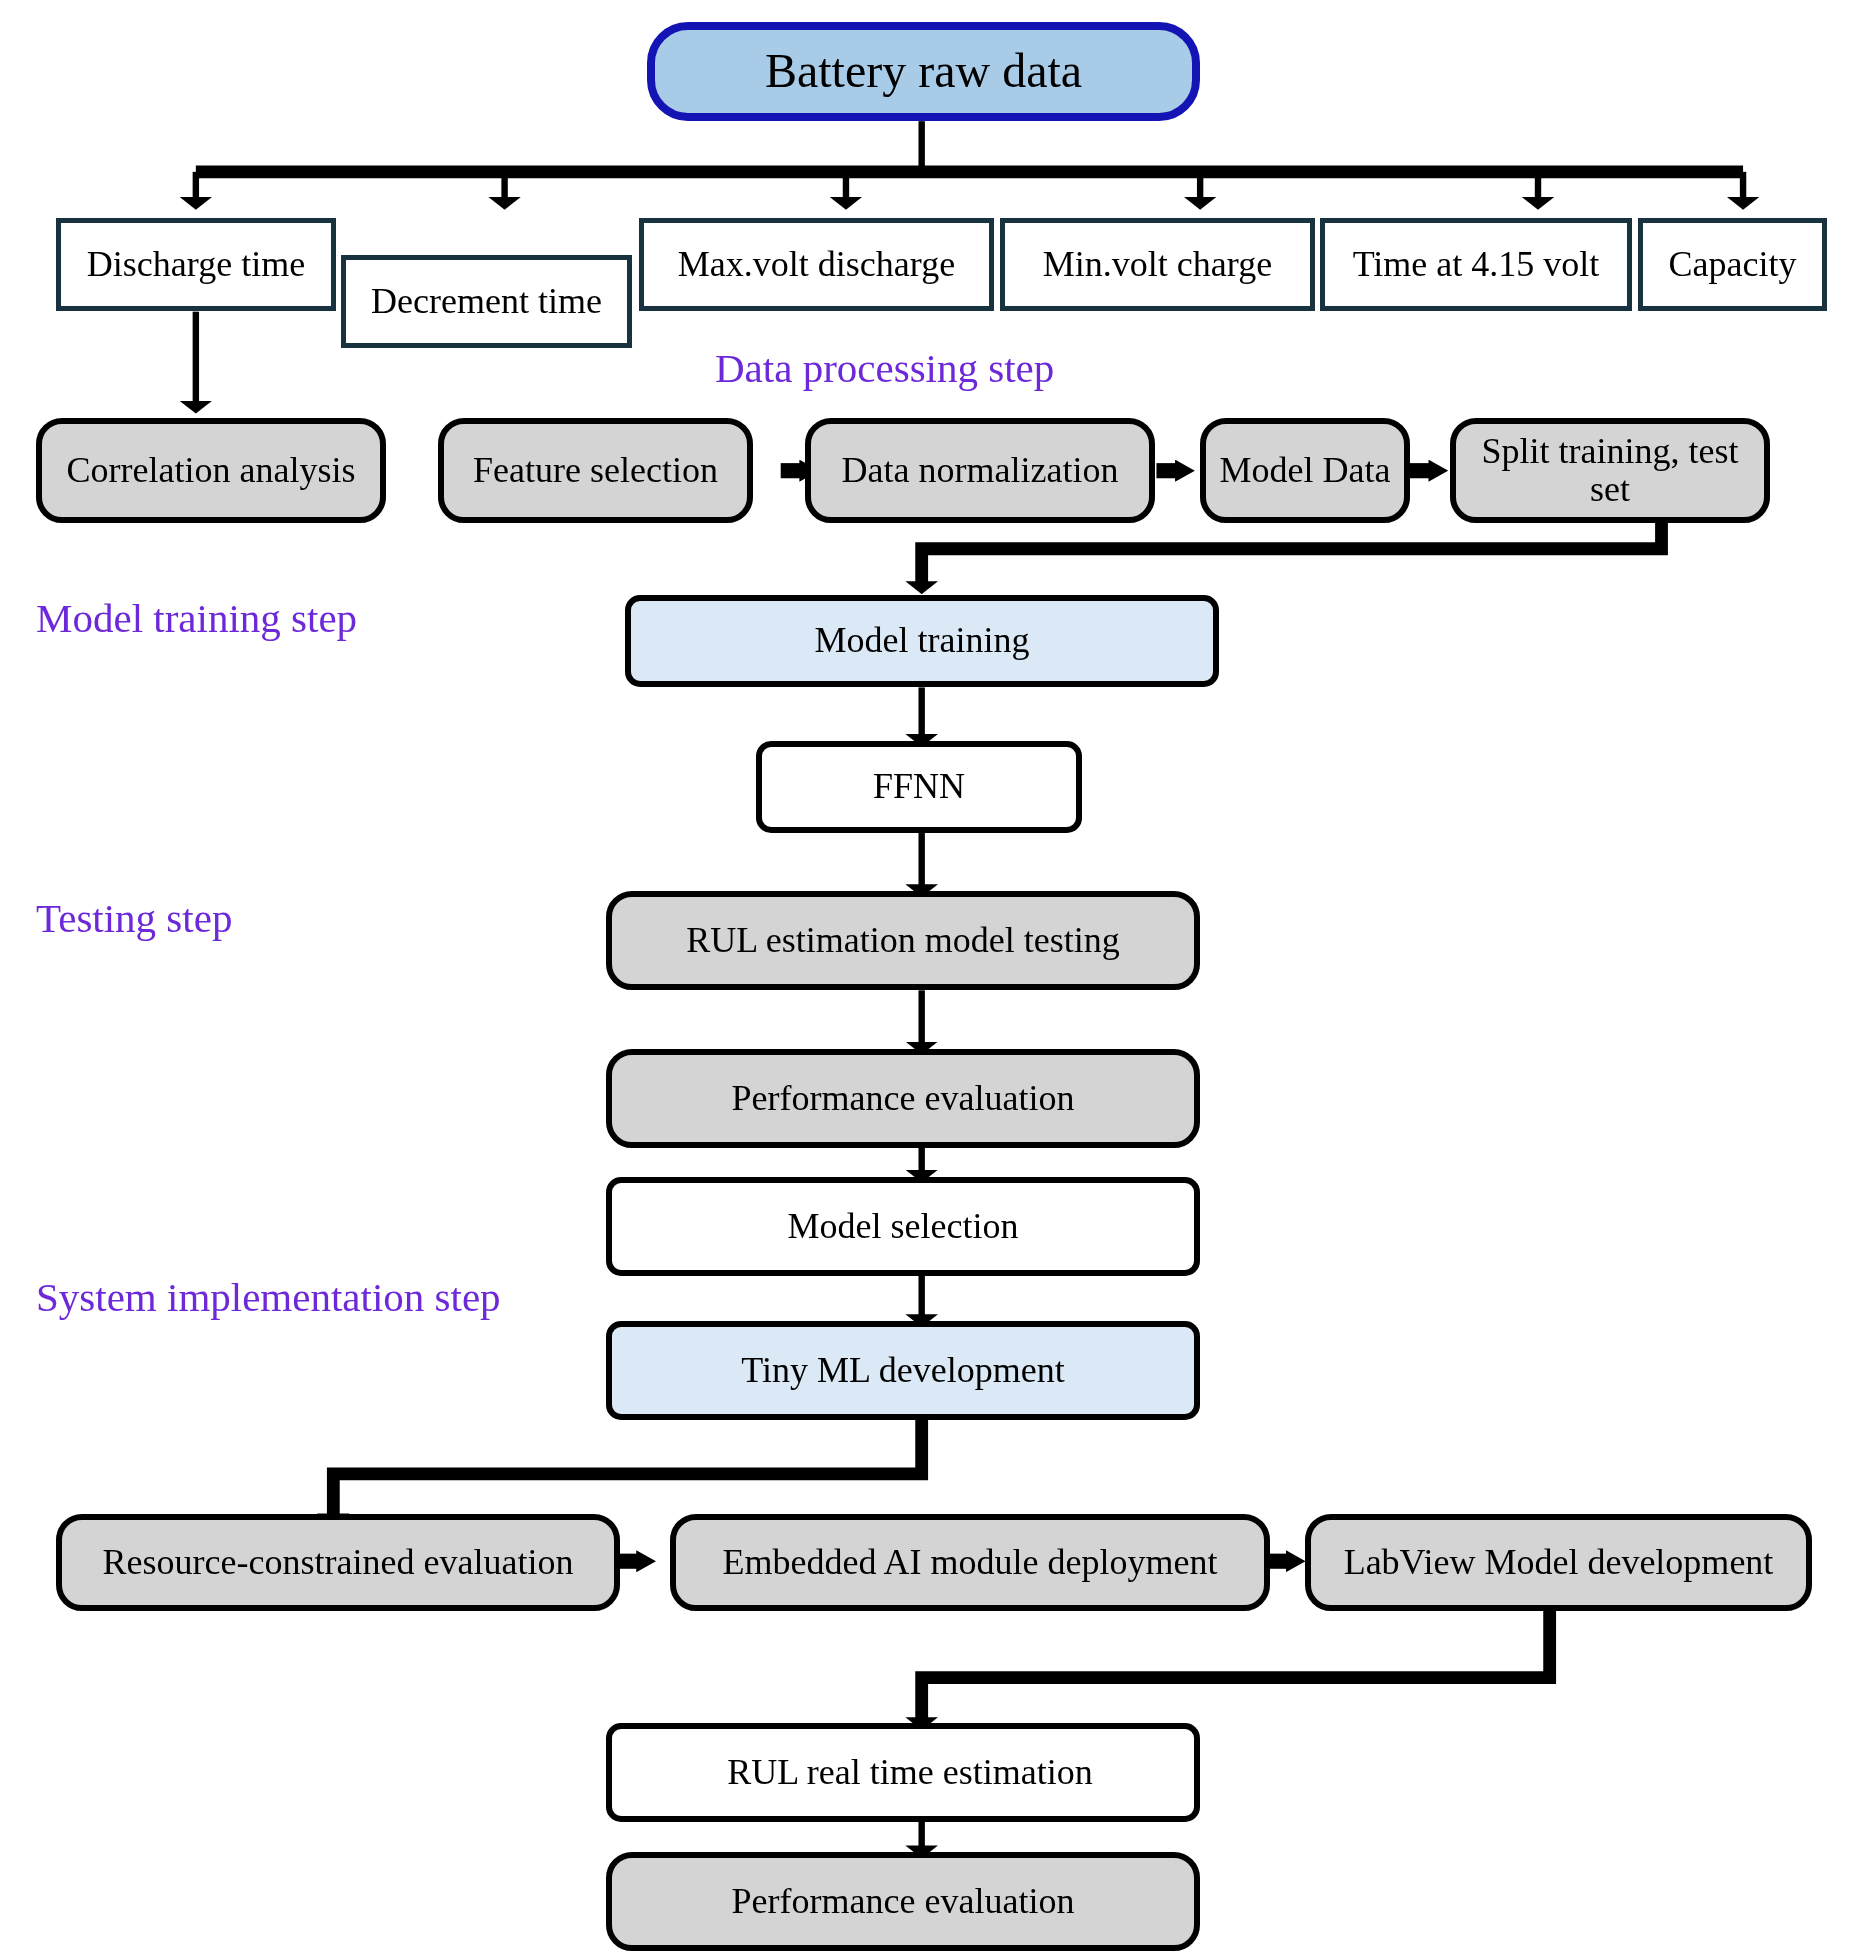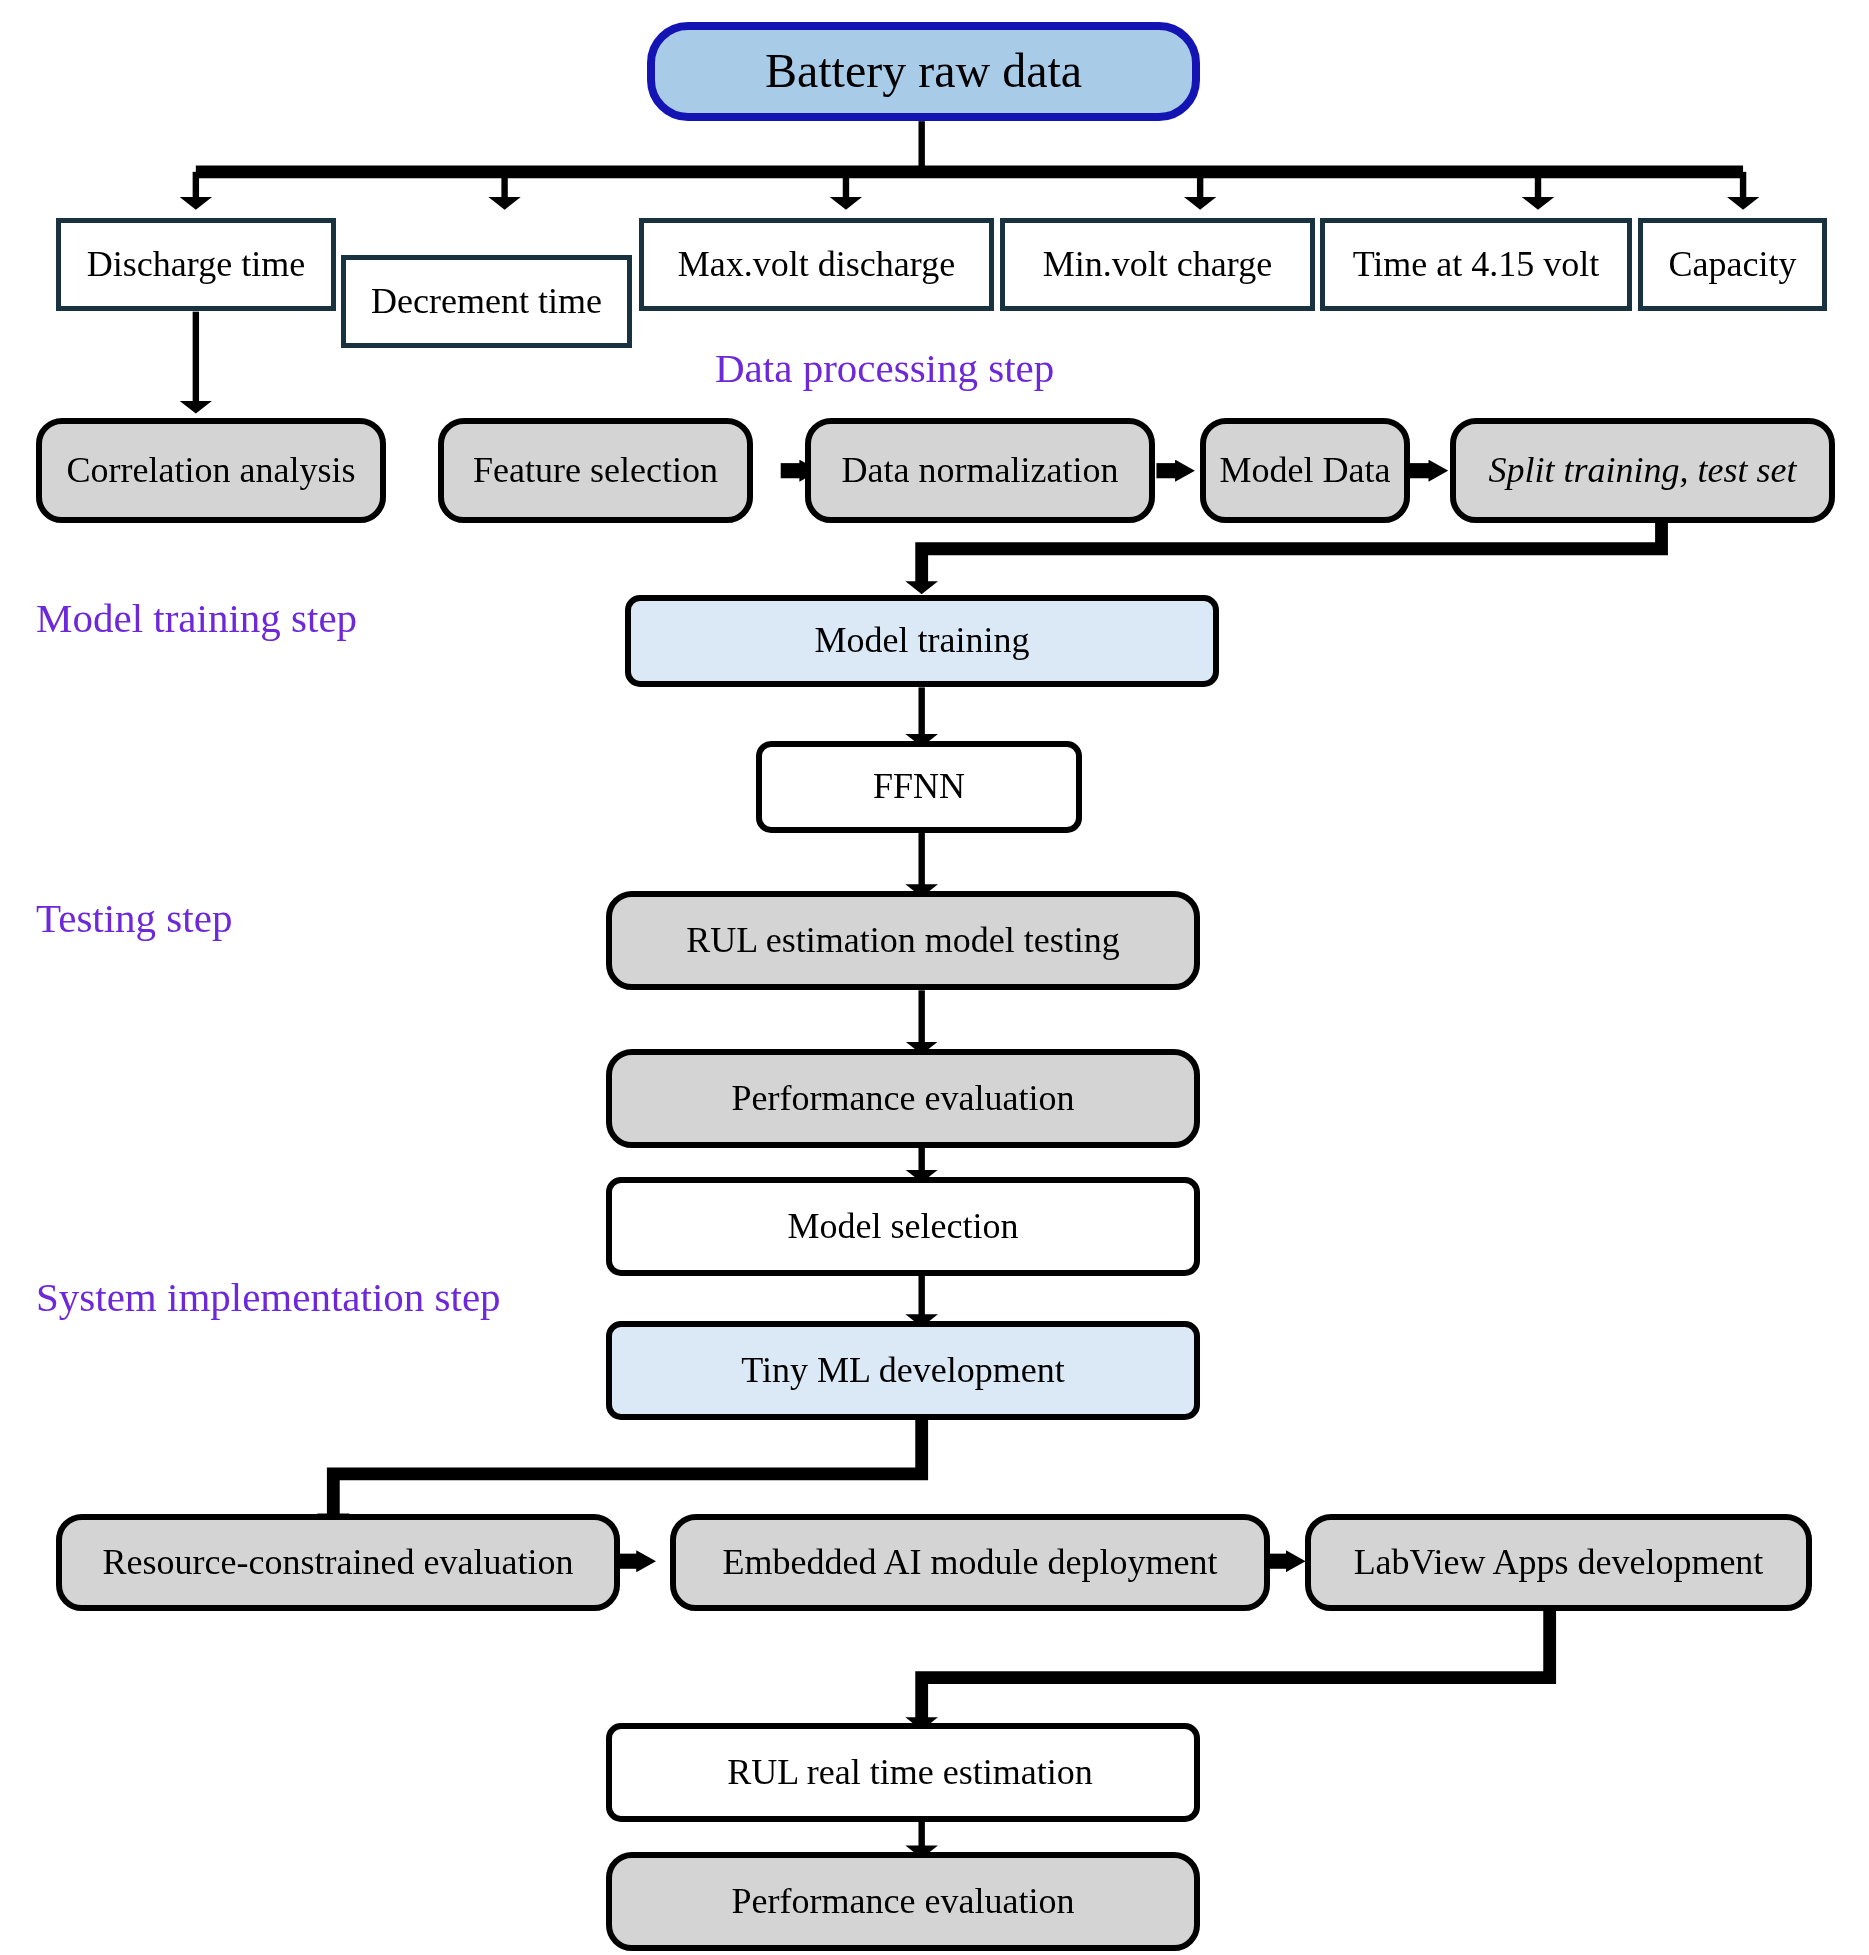--- a/index.html
+++ b/index.html
@@ -172,21 +172,21 @@
   </div>
   <div class="node process" style="left:438px; top:418px; width:315px; height:105px;">
     <span>Feature selection</span>
   </div>
   <div class="node process" style="left:805px; top:418px; width:350px; height:105px;">
     <span>Data normalization</span>
   </div>
   <div class="node process" style="left:1200px; top:418px; width:210px; height:105px;">
     <span>Model Data</span>
   </div>
-  <div class="node process" style="left:1450px; top:418px; width:385px; height:105px;font-style:italic;">
+  <div class="node process" style="left:1450px; top:418px; width:320px; height:105px;">
     <span>Split training, test set</span>
   </div>
 
   <div class="caption" style="left:36px; top:594px;">
     <span>Model training step</span>
   </div>
 
   <div class="node highlight" style="left:625px; top:595px; width:594px; height:92px;">
     <span>Model training</span>
   </div>
@@ -219,21 +219,21 @@
     <span>Tiny ML development</span>
   </div>
 
   <div class="node process" style="left:56px; top:1514px; width:564px; height:97px;">
     <span>Resource-constrained evaluation</span>
   </div>
   <div class="node process" style="left:670px; top:1514px; width:600px; height:97px;">
     <span>Embedded AI module deployment</span>
   </div>
   <div class="node process" style="left:1305px; top:1514px; width:507px; height:97px;">
-    <span>LabView Apps development</span>
+    <span>LabView Model development</span>
   </div>
 
   <div class="node plain" style="left:606px; top:1723px; width:594px; height:99px;padding-left:14px;">
     <span>RUL real time estimation</span>
   </div>
 
   <div class="node process" style="left:606px; top:1852px; width:594px; height:99px;">
     <span>Performance evaluation</span>
   </div>
 

